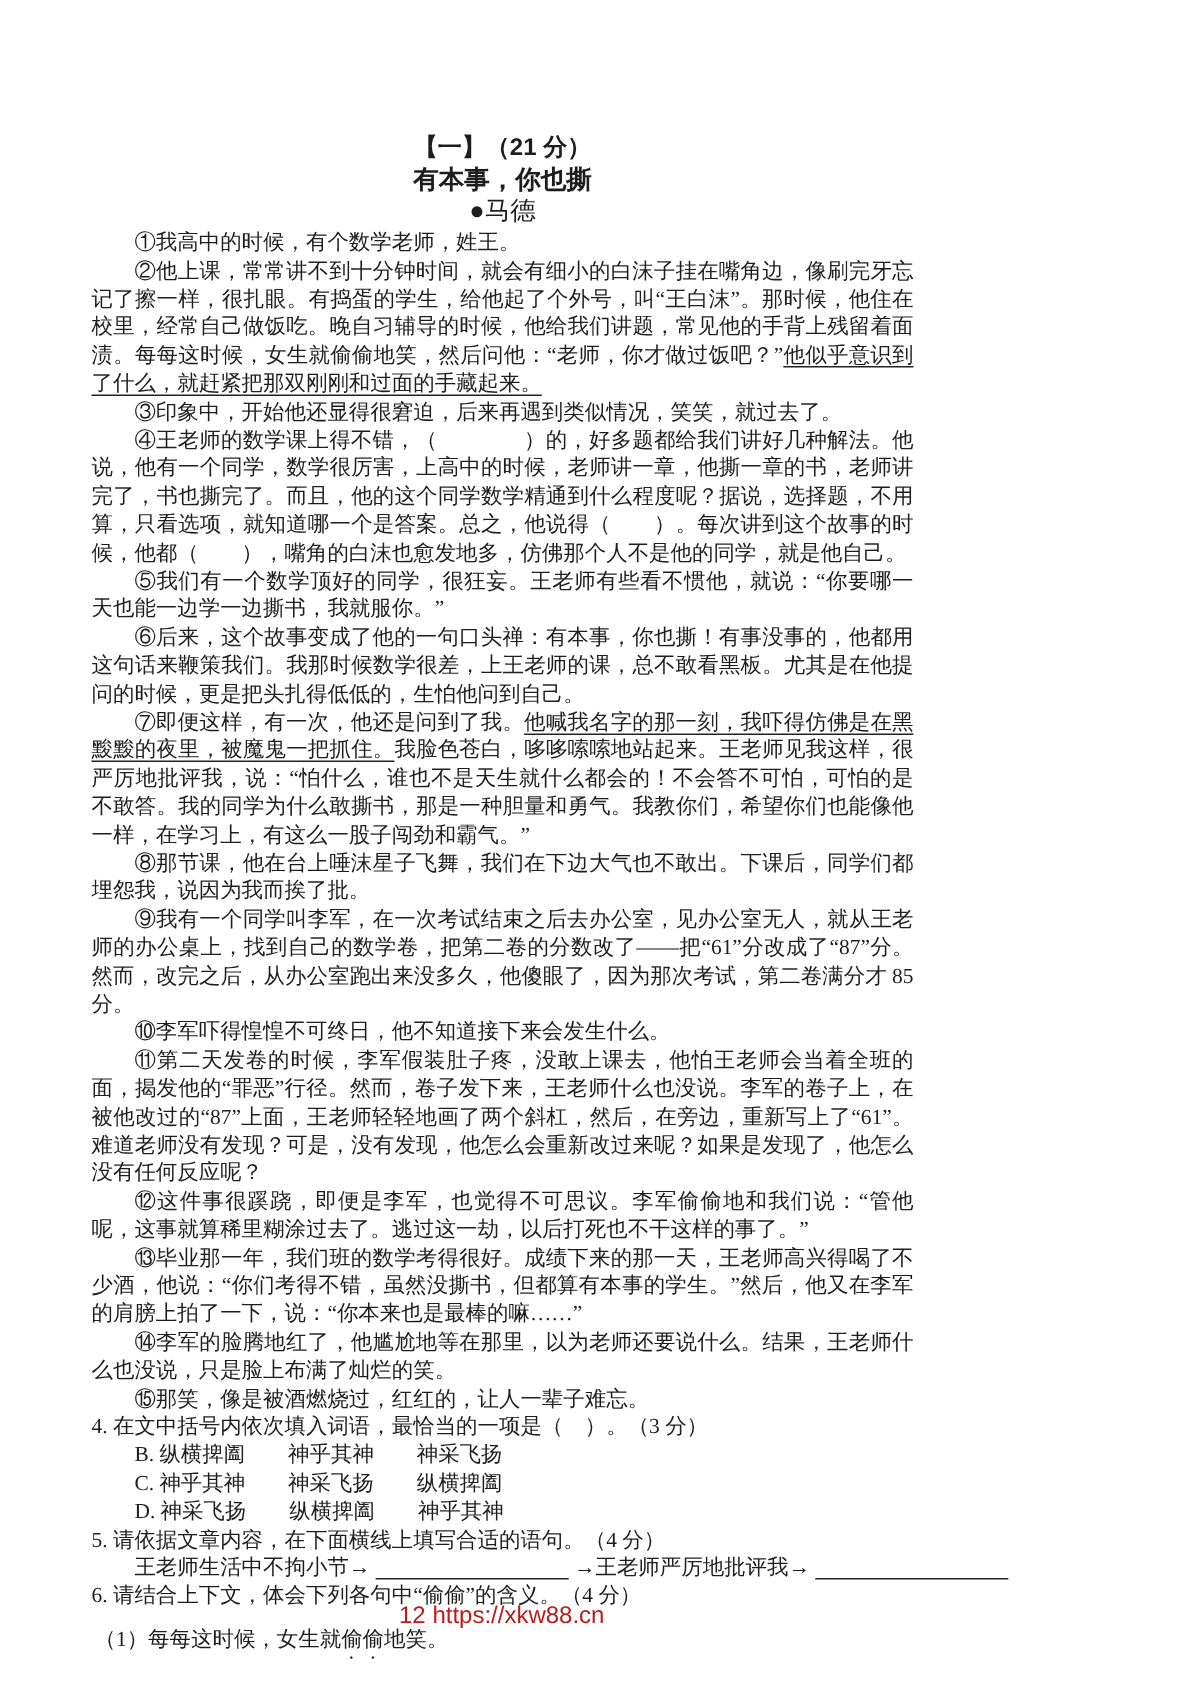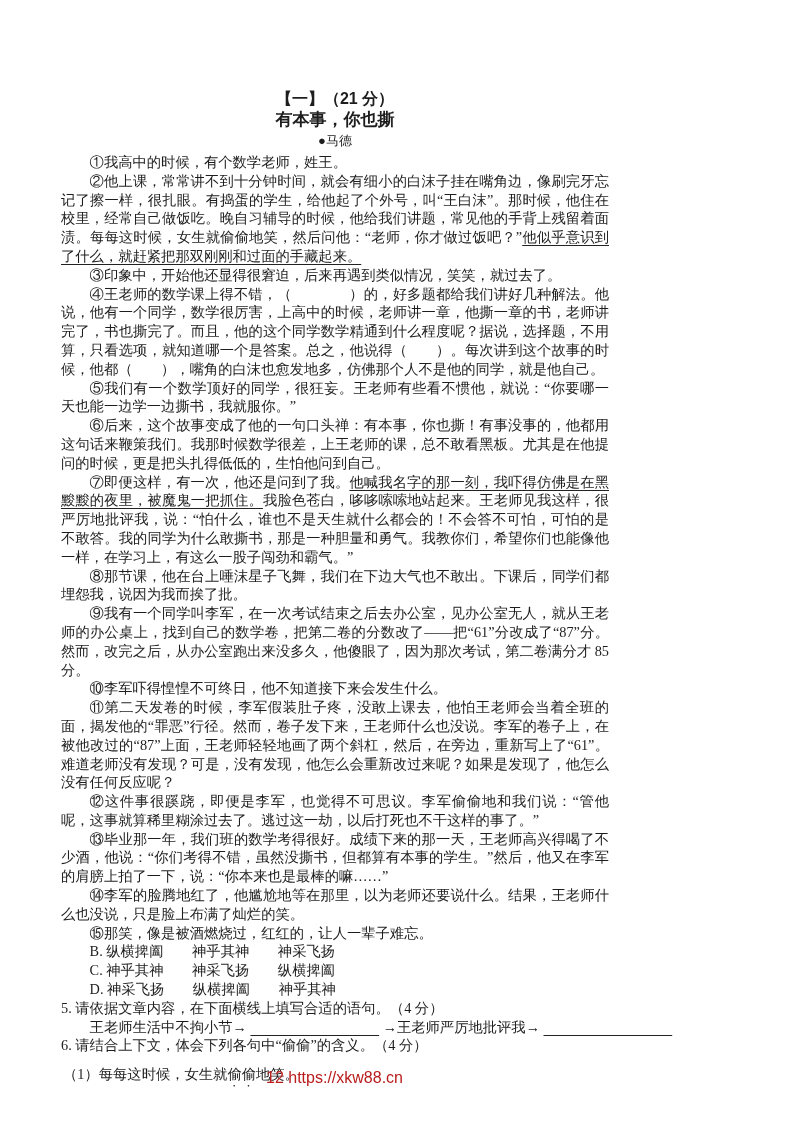--- a/index.html
+++ b/index.html
@@ -15,21 +15,21 @@
   .content { padding:88px 60px 0 61px; }
   .hdr { text-align:center; }
   .sec-title {
     font-family:"Liberation Sans","DejaVu Sans",sans-serif;
     font-weight:bold; font-size:16px; line-height:21px;
   }
   .art-title {
     font-family:"Liberation Sans","DejaVu Sans",sans-serif;
     font-weight:bold; font-size:17px; line-height:22px;
   }
-  .author { font-size:13px; line-height:20px; margin-bottom:2px; }
+  .author { font-size:17px; line-height:20px; margin-bottom:2px; }
   .article, .questions { font-size:14.3px; line-height:18.8px; text-align:justify; }
   .para { text-indent:2em; }
   .u { text-decoration:underline; text-underline-offset:3px; text-decoration-thickness:1px; text-decoration-color:#222;margin-top:25px; }
   .em {
     -webkit-text-emphasis:filled dot #1d1d1d;
     -webkit-text-emphasis-position:under;
     text-emphasis:filled dot #1d1d1d;
     text-emphasis-position:under right;
   }
   .q-line { text-align:left; }
@@ -67,20 +67,21 @@
         <div class="para"><span>⑨我有一个同学叫李军，在一次考试结束之后去办公室，见办公室无人，就从王老师的办公桌上，找到自己的数学卷，把第二卷的分数改了——把“61”分改成了“87”分。然而，改完之后，从办公室跑出来没多久，他傻眼了，因为那次考试，第二卷满分才 85 分。</span></div>
         <div class="para"><span>⑩李军吓得惶惶不可终日，他不知道接下来会发生什么。</span></div>
         <div class="para"><span>⑪第二天发卷的时候，李军假装肚子疼，没敢上课去，他怕王老师会当着全班的面，揭发他的“罪恶”行径。然而，卷子发下来，王老师什么也没说。李军的卷子上，在被他改过的“87”上面，王老师轻轻地画了两个斜杠，然后，在旁边，重新写上了“61”。难道老师没有发现？可是，没有发现，他怎么会重新改过来呢？如果是发现了，他怎么没有任何反应呢？</span></div>
         <div class="para"><span>⑫这件事很蹊跷，即便是李军，也觉得不可思议。李军偷偷地和我们说：“管他呢，这事就算稀里糊涂过去了。逃过这一劫，以后打死也不干这样的事了。”</span></div>
         <div class="para"><span>⑬毕业那一年，我们班的数学考得很好。成绩下来的那一天，王老师高兴得喝了不少酒，他说：“你们考得不错，虽然没撕书，但都算有本事的学生。”然后，他又在李军的肩膀上拍了一下，说：“你本来也是最棒的嘛……”</span></div>
         <div class="para"><span>⑭李军的脸腾地红了，他尴尬地等在那里，以为老师还要说什么。结果，王老师什么也没说，只是脸上布满了灿烂的笑。</span></div>
         <div class="para"><span>⑮那笑，像是被酒燃烧过，红红的，让人一辈子难忘。</span></div>
       </div>
 
     <div class="questions">
+      <div class="q-line">4. 在文中括号内依次填入词语，最恰当的一项是（　）。（3 分）</div>
       <div id="q4-options">
           <div class="opt">B. 纵横捭阖　　神乎其神　　神采飞扬</div>
           <div class="opt">C. 神乎其神　　神采飞扬　　纵横捭阖</div>
           <div class="opt">D. 神采飞扬　　纵横捭阖　　神乎其神</div>
         </div>
       <div class="q-line">5. 请依据文章内容，在下面横线上填写合适的语句。（4 分）</div>
       <div class="q5-flow" id="q5-flow"><span>王老师生活中不拘小节→ </span><span class="u">　　　　　　　　　</span><span> →王老师严厉地批评我→ </span><span class="u">　　　　　　　　　</span></div>
       <div class="q-line">6. 请结合上下文，体会下列各句中“偷偷”的含义。（4 分）</div>
       <div class="q6-sub" id="q6-sub1"><span>（1）每每这时候，女生就</span><span class="em">偷偷</span><span>地笑。</span></div>
     </div>

